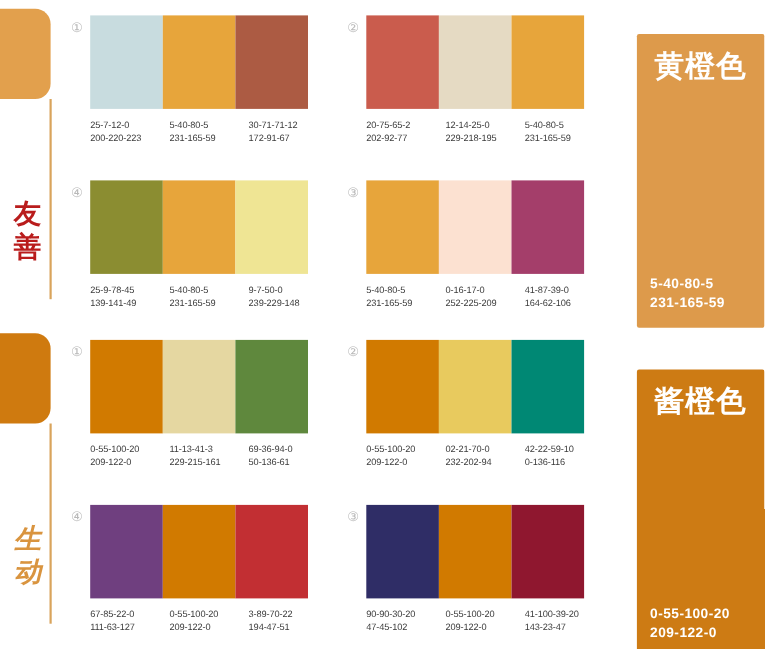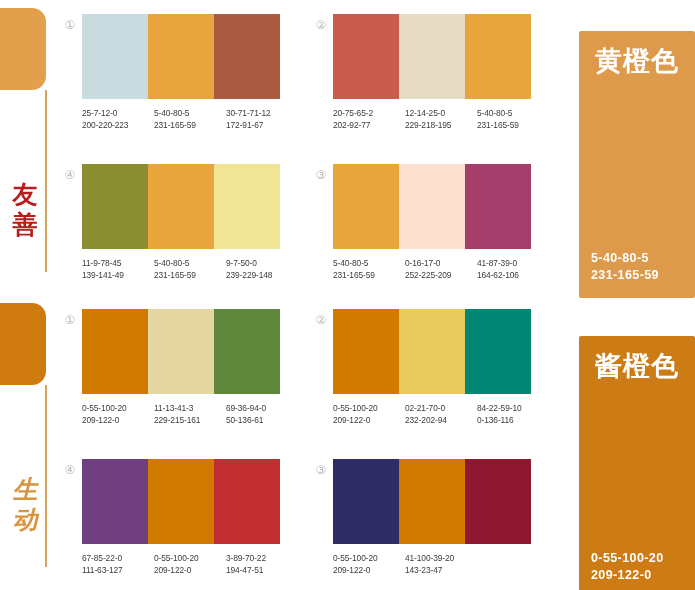--- a/index.html
+++ b/index.html
@@ -184,21 +184,21 @@
 
   <div class="palette" id="p0-2" style="left:82px; top:164px;">
     <div class="index">④</div>
     <div class="swatch-row">
       <div class="swatch" id="sw-0-2-0" style="background: rgb(139, 141, 49);"></div>
       <div class="swatch" id="sw-0-2-1" style="background: rgb(231, 165, 59);"></div>
       <div class="swatch" id="sw-0-2-2" style="background: rgb(239, 229, 148);"></div>
     </div>
     <div class="codes-row">
       <div class="code-cell">
-        <span class="cmyk">11-9-78-45</span>
+        <span class="cmyk">25-9-78-45</span>
         <span class="rgb">139-141-49</span>
       </div>
       <div class="code-cell">
         <span class="cmyk">5-40-80-5</span>
         <span class="rgb">231-165-59</span>
       </div>
       <div class="code-cell">
         <span class="cmyk">9-7-50-0</span>
         <span class="rgb">239-229-148</span>
       </div>
@@ -276,21 +276,21 @@
     <div class="codes-row">
       <div class="code-cell">
         <span class="cmyk">0-55-100-20</span>
         <span class="rgb">209-122-0</span>
       </div>
       <div class="code-cell">
         <span class="cmyk">02-21-70-0</span>
         <span class="rgb">232-202-94</span>
       </div>
       <div class="code-cell">
-        <span class="cmyk">84-22-59-10</span>
+        <span class="cmyk">42-22-59-10</span>
         <span class="rgb">0-136-116</span>
       </div>
     </div>
   </div>
 
   <div class="palette" id="p1-2" style="left:82px; top:164px;">
     <div class="index">④</div>
     <div class="swatch-row">
       <div class="swatch" id="sw-1-2-0" style="background: rgb(111, 63, 127);"></div>
       <div class="swatch" id="sw-1-2-1" style="background: rgb(209, 122, 0);"></div>
@@ -313,20 +313,24 @@
   </div>
 
   <div class="palette" id="p1-3" style="left:333px; top:164px;">
     <div class="index">③</div>
     <div class="swatch-row">
       <div class="swatch" id="sw-1-3-0" style="background: rgb(47, 45, 102);"></div>
       <div class="swatch" id="sw-1-3-1" style="background: rgb(209, 122, 0);"></div>
       <div class="swatch" id="sw-1-3-2" style="background: rgb(143, 23, 47);"></div>
     </div>
     <div class="codes-row">
+      <div class="code-cell">
+        <span class="cmyk">90-90-30-20</span>
+        <span class="rgb">47-45-102</span>
+      </div>
       <div class="code-cell">
         <span class="cmyk">0-55-100-20</span>
         <span class="rgb">209-122-0</span>
       </div>
       <div class="code-cell">
         <span class="cmyk">41-100-39-20</span>
         <span class="rgb">143-23-47</span>
       </div>
     </div>
   </div>

